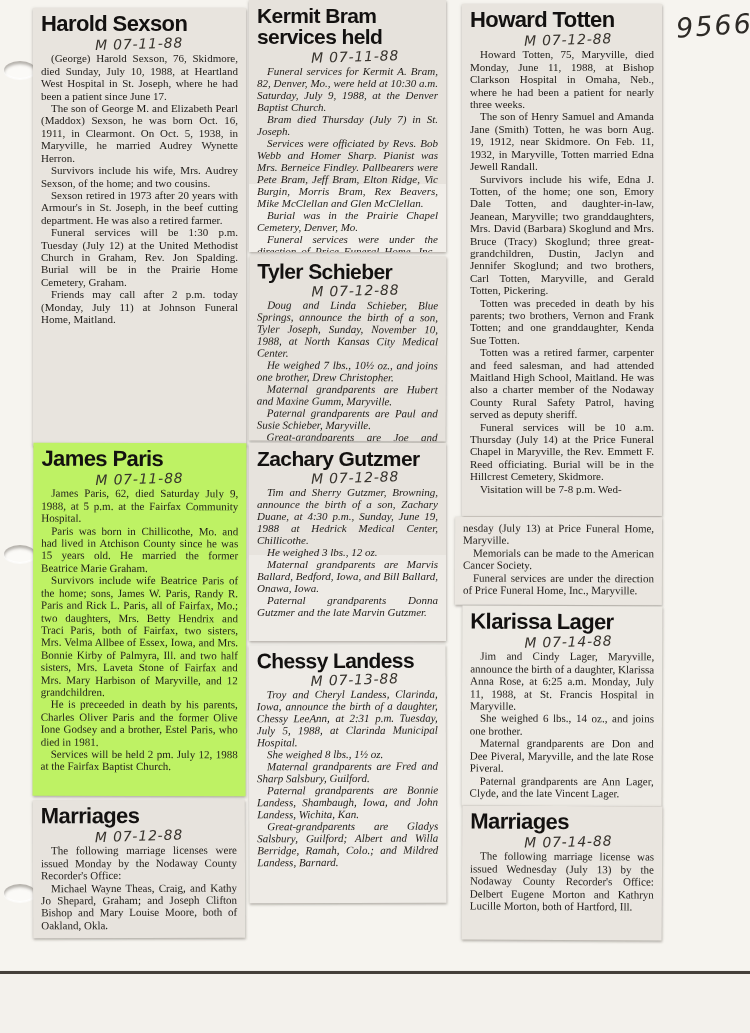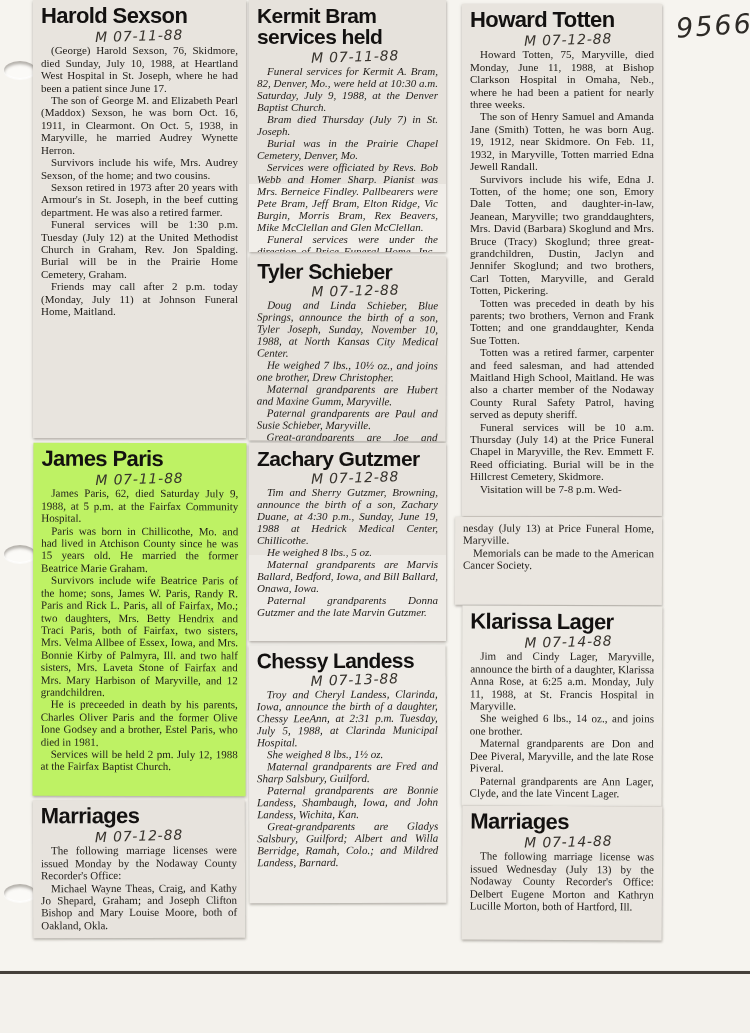--- a/index.html
+++ b/index.html
@@ -52,21 +52,21 @@
 <body>
 
 <div class="page">
 
   <div class="hole" style="left:4px;top:61px;"></div>
   <div class="hole" style="left:4px;top:545px;"></div>
   <div class="hole" style="left:4px;top:884px;"></div>
 
   <div class="page-num">9566</div>
 
-  <div class="clip side" style="left:33px;top:0;width:213px;height:438px;background:#e8e4de;">
+  <div class="clip side" style="left:33px;top:8px;width:213px;height:438px;background:#e8e4de;">
     <h2 class="clip-headline">Harold Sexson</h2>
     <span class="handwrite">M 07-11-88</span>
     <div class="clip-body">
         <p>(George) Harold Sexson, 76, Skidmore, died Sunday, July 10, 1988, at Heartland West Hospital in St. Joseph, where he had been a patient since June 17.</p>
         <p>The son of George M. and Elizabeth Pearl (Maddox) Sexson, he was born Oct. 16, 1911, in Clearmont. On Oct. 5, 1938, in Maryville, he married Audrey Wynette Herron.</p>
         <p>Survivors include his wife, Mrs. Audrey Sexson, of the home; and two cousins.</p>
         <p>Sexson retired in 1973 after 20 years with Armour's in St. Joseph, in the beef cutting department. He was also a retired farmer.</p>
         <p>Funeral services will be 1:30 p.m. Tuesday (July 12) at the United Methodist Church in Graham, Rev. Jon Spalding. Burial will be in the Prairie Home Cemetery, Graham.</p>
         <p>Friends may call after 2 p.m. today (Monday, July 11) at Johnson Funeral Home, Maitland.</p>
       </div>
@@ -93,22 +93,22 @@
       </div>
   </div>
 
   <div class="clip mid" style="left:249px;top:0;width:197px;height:252px;background:linear-gradient(#e6e2dc 0 184px,#f1eee9 184px);">
     <h2 class="clip-headline">Kermit Bram
 services held</h2>
     <span class="handwrite">M 07-11-88</span>
     <div class="clip-body">
         <p>Funeral services for Kermit A. Bram, 82, Denver, Mo., were held at 10:30 a.m. Saturday, July 9, 1988, at the Denver Baptist Church.</p>
         <p>Bram died Thursday (July 7) in St. Joseph.</p>
+        <p>Services were officiated by Revs. Bob Webb and Homer Sharp. Pianist was Mrs. Berneice Findley. Pallbearers were Pete Bram, Jeff Bram, Elton Ridge, Vic Burgin, Morris Bram, Rex Beavers, Mike McClellan and Glen McClellan.</p>
         <p>Burial was in the Prairie Chapel Cemetery, Denver, Mo.</p>
-        <p>Services were officiated by Revs. Bob Webb and Homer Sharp. Pianist was Mrs. Berneice Findley. Pallbearers were Pete Bram, Jeff Bram, Elton Ridge, Vic Burgin, Morris Bram, Rex Beavers, Mike McClellan and Glen McClellan.</p>
         <p>Funeral services were under the direction of Price Funeral Home, Inc., Maryville.</p>
       </div>
   </div>
 
   <div class="clip mid" style="left:249px;top:256px;width:197px;height:185px;background:#e6e2dc;transform:rotate(0.25deg);">
     <h2 class="clip-headline">Tyler Schieber</h2>
     <span class="handwrite">M 07-12-88</span>
     <div class="clip-body">
         <p>Doug and Linda Schieber, Blue Springs, announce the birth of a son, Tyler Joseph, Sunday, November 10, 1988, at North Kansas City Medical Center.</p>
         <p>He weighed 7 lbs., 10½ oz., and joins one brother, Drew Christopher.</p>
@@ -116,21 +116,21 @@
         <p>Paternal grandparents are Paul and Susie Schieber, Maryville.</p>
         <p>Great-grandparents are Joe and Catherine Protzman, Conception.</p>
       </div>
   </div>
 
   <div class="clip mid" style="left:249px;top:443px;width:197px;height:198px;background:linear-gradient(#e7e3dd 0 112px,#eeebe6 112px);">
     <h2 class="clip-headline">Zachary Gutzmer</h2>
     <span class="handwrite">M 07-12-88</span>
     <div class="clip-body">
         <p>Tim and Sherry Gutzmer, Browning, announce the birth of a son, Zachary Duane, at 4:30 p.m., Sunday, June 19, 1988 at Hedrick Medical Center, Chillicothe.</p>
-        <p>He weighed 8 lbs., 5 oz.</p>
+        <p>He weighed 3 lbs., 12 oz.</p>
         <p>Maternal grandparents are Marvis Ballard, Bedford, Iowa, and Bill Ballard, Onawa, Iowa.</p>
         <p>Paternal grandparents Donna Gutzmer and the late Marvin Gutzmer.</p>
       </div>
   </div>
 
   <div class="clip mid" style="left:249px;top:645px;width:197px;height:258px;background:#eeebe6;transform:rotate(-0.2deg);">
     <h2 class="clip-headline">Chessy Landess</h2>
     <span class="handwrite">M 07-13-88</span>
     <div class="clip-body">
         <p>Troy and Cheryl Landess, Clarinda, Iowa, announce the birth of a daughter, Chessy LeeAnn, at 2:31 p.m. Tuesday, July 5, 1988, at Clarinda Municipal Hospital.</p>
@@ -152,20 +152,21 @@
         <p>Totten was a retired farmer, carpenter and feed salesman, and had attended Maitland High School, Maitland. He was also a charter member of the Nodaway County Rural Safety Patrol, having served as deputy sheriff.</p>
         <p>Funeral services will be 10 a.m. Thursday (July 14) at the Price Funeral Chapel in Maryville, the Rev. Emmett F. Reed officiating. Burial will be in the Hillcrest Cemetery, Skidmore.</p>
         <p>Visitation will be 7-8 p.m. Wed-</p>
       </div>
   </div>
 
   <div class="clip side" style="left:455px;top:517px;width:207px;height:88px;background:#eae6e0;transform:rotate(0.2deg);">
     <div class="clip-body first-flush">
         <p>nesday (July 13) at Price Funeral Home, Maryville.</p>
         <p>Memorials can be made to the American Cancer Society.</p>
+        <p>Funeral services are under the direction of Price Funeral Home, Inc., Maryville.</p>
       </div>
   </div>
 
   <div class="clip side" style="left:462px;top:606px;width:200px;height:200px;background:#edeae4;transform:rotate(0.25deg);">
     <h2 class="clip-headline">Klarissa Lager</h2>
     <span class="handwrite">M 07-14-88</span>
     <div class="clip-body">
         <p>Jim and Cindy Lager, Maryville, announce the birth of a daughter, Klarissa Anna Rose, at 6:25 a.m. Monday, July 11, 1988, at St. Francis Hospital in Maryville.</p>
         <p>She weighed 6 lbs., 14 oz., and joins one brother.</p>
         <p>Maternal grandparents are Don and Dee Piveral, Maryville, and the late Rose Piveral.</p>

